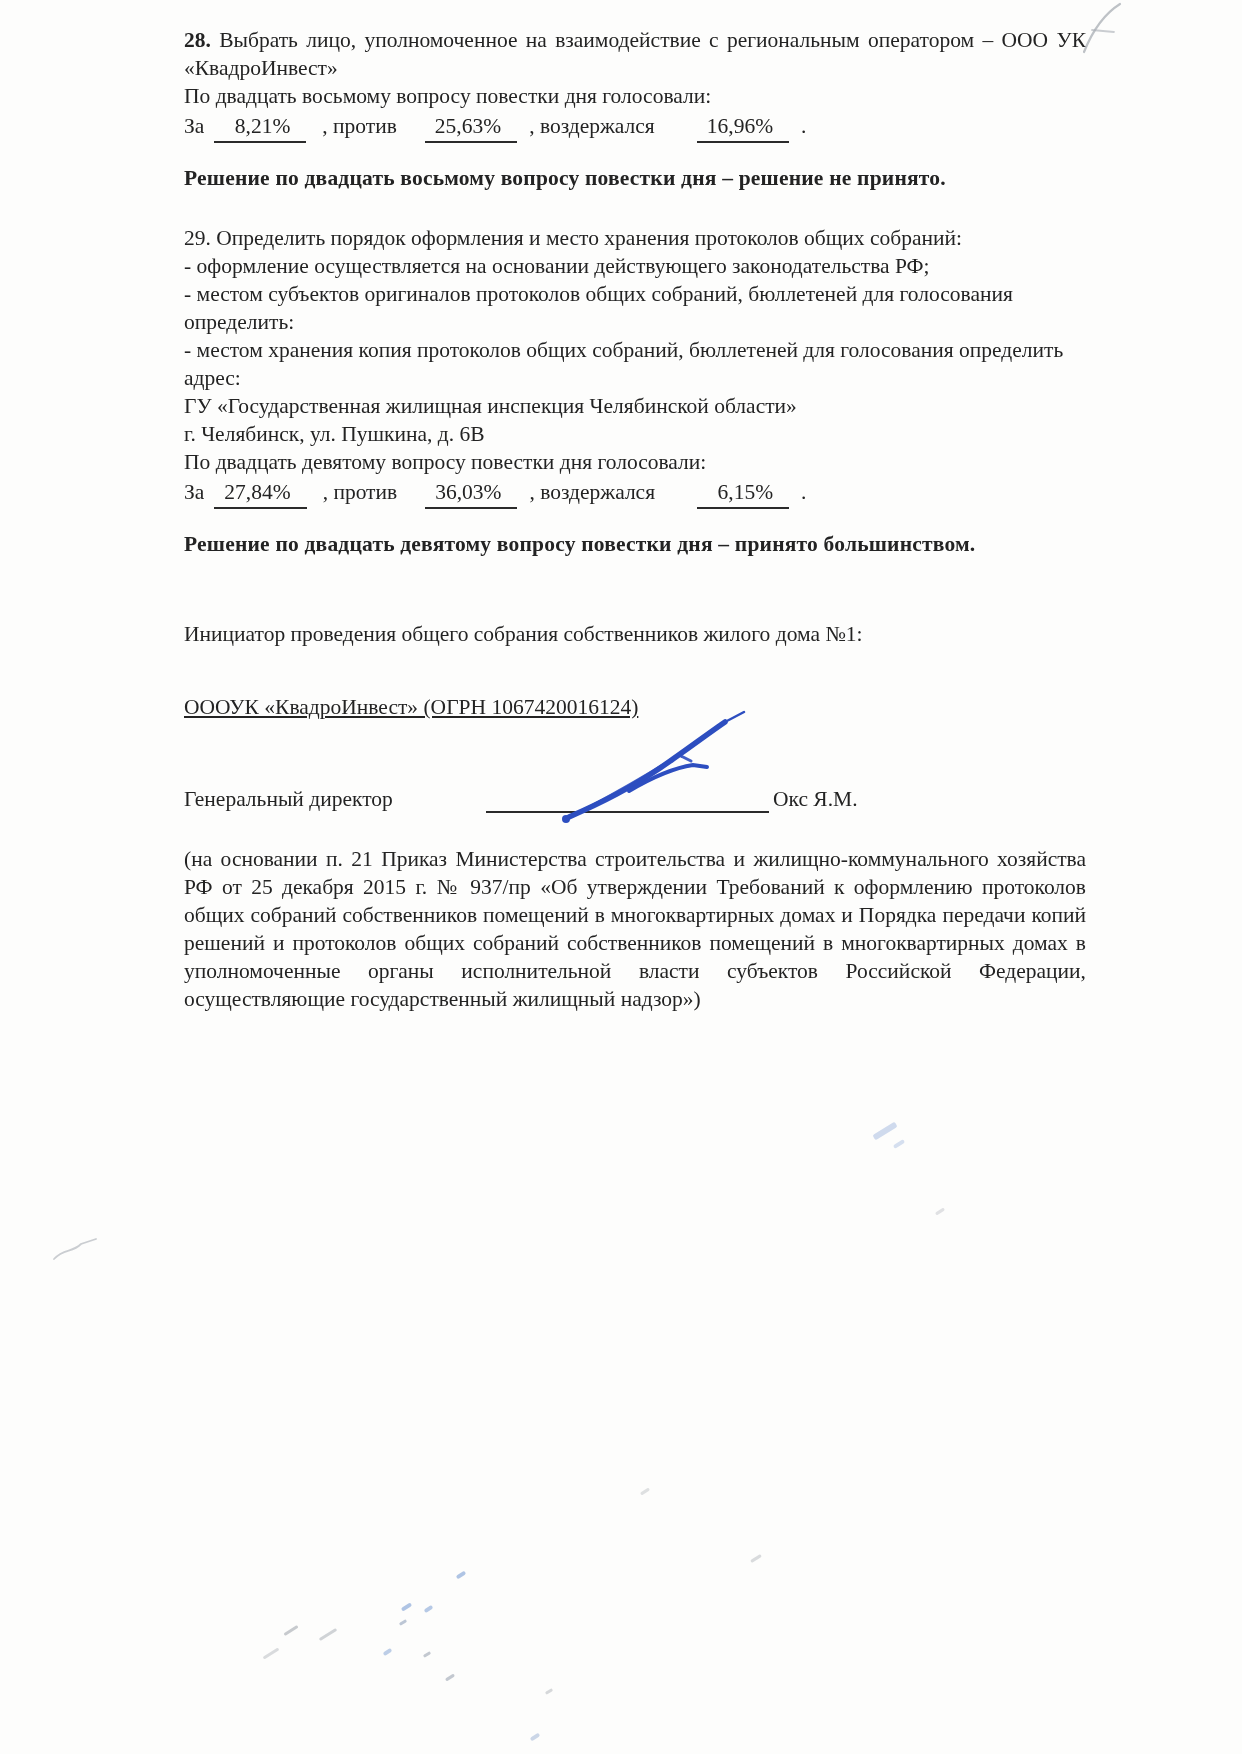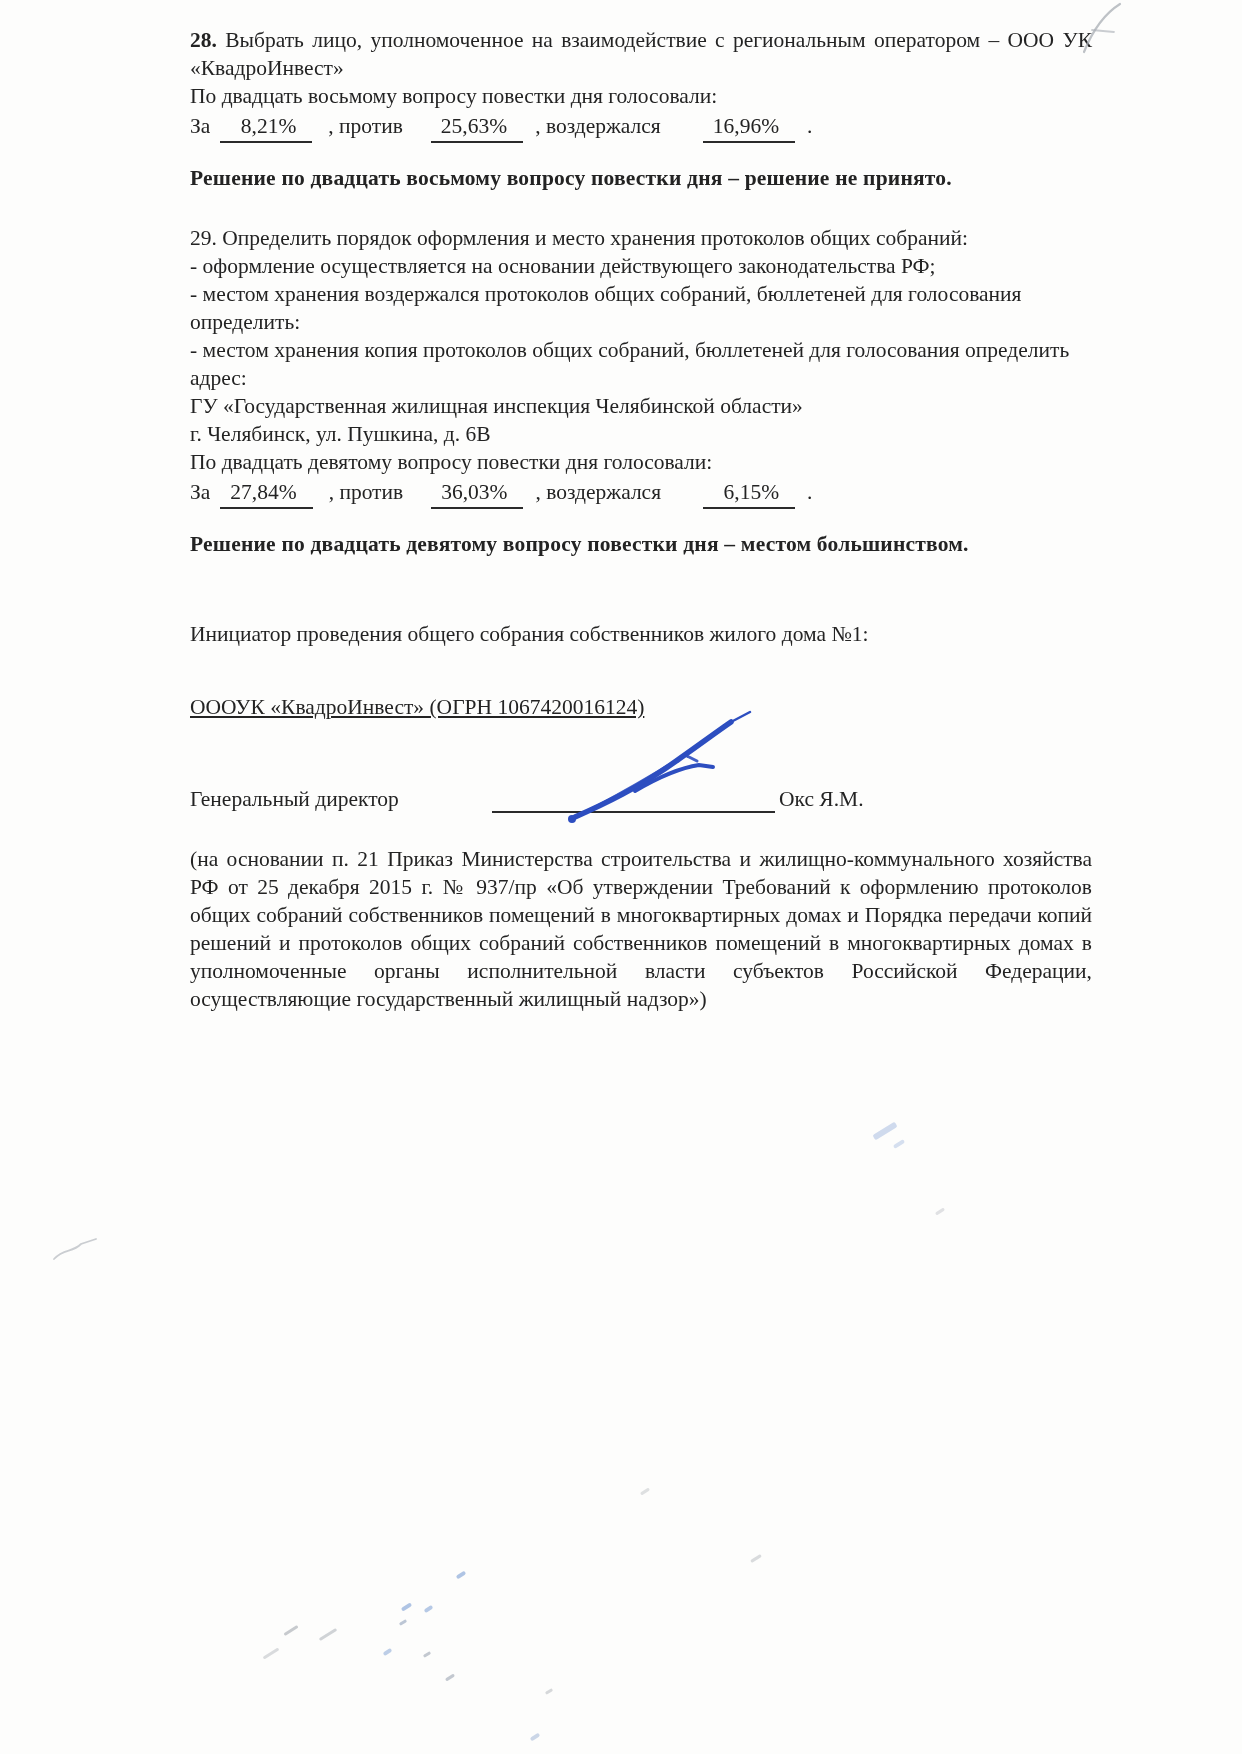--- a/index.html
+++ b/index.html
@@ -9,21 +9,21 @@
     margin:0 auto;
     background:#fdfdfc;
     color:#232323;
     font-family:"Liberation Serif","DejaVu Serif",serif;
     font-size:21.5px;
     line-height:28px;
     overflow:hidden;
   }
   .content {
     position:absolute;
-    left:190px; top:26px;
+    left:184px; top:26px;
     width:902px;
   }
   .b { font-weight:bold; }
   .jline { text-align:justify; text-align-last:justify; }
   .decision { font-weight:bold; margin-top:20px; letter-spacing:0.2px; }
   .vote-line { margin-top:2px; height:32px; white-space:nowrap; }
   .blank {
     display:inline-block;
     border-bottom:2px solid #2b2b2b;
     padding:0 16px 1px 10px;
@@ -76,29 +76,29 @@
       <div>По двадцать восьмому вопросу повестки дня голосовали:</div>
       <div class="vote-line">
         <span>За</span><span class="blank g1"><span>8,21%</span></span><span>, против</span><span class="blank g2"><span>25,63%</span></span><span>, воздержался</span><span class="blank g3"><span>16,96%</span></span><span>.</span>
       </div>
       <div class="decision">Решение по двадцать восьмому вопросу повестки дня – решение не принято.</div>
     </div>
 
     <div class="item29">
       <div><span>29.</span> <span>Определить порядок оформления и место хранения протоколов общих собраний:</span></div>
       <div>- оформление осуществляется на основании действующего законодательства РФ;</div>
-      <div>- местом хранения воздержался протоколов общих собраний, бюллетеней для голосования определить:</div>
+      <div>- местом субъектов оригиналов протоколов общих собраний, бюллетеней для голосования определить:</div>
       <div>- местом хранения копия протоколов общих собраний, бюллетеней для голосования определить адрес:</div>
       <div>ГУ «Государственная жилищная инспекция Челябинской области»</div>
       <div>г. Челябинск, ул. Пушкина, д. 6В</div>
       <div>По двадцать девятому вопросу повестки дня голосовали:</div>
       <div class="vote-line">
         <span>За</span><span class="blank g1"><span>27,84%</span></span><span>, против</span><span class="blank g2"><span>36,03%</span></span><span>, воздержался</span><span class="blank g3"><span>6,15%</span></span><span>.</span>
       </div>
-      <div class="decision">Решение по двадцать девятому вопросу повестки дня – местом большинством.</div>
+      <div class="decision">Решение по двадцать девятому вопросу повестки дня – принято большинством.</div>
     </div>
 
     <div class="initiator">Инициатор проведения общего собрания собственников жилого дома №1:</div>
     <div class="company">ОООУК «КвадроИнвест» (ОГРН 1067420016124)</div>
 
     <div class="sig-row">
       <span class="sig-role">Генеральный директор</span>
       <span class="sig-line">
         <svg class="sig-svg" width="230" height="125" viewBox="0 0 230 125">
           <path d="M 28,113 C 55,101 92,84 132,55 C 152,41 168,29 184,18" fill="none" stroke="#2d4ec0" stroke-width="5.5" stroke-linecap="round"></path>

